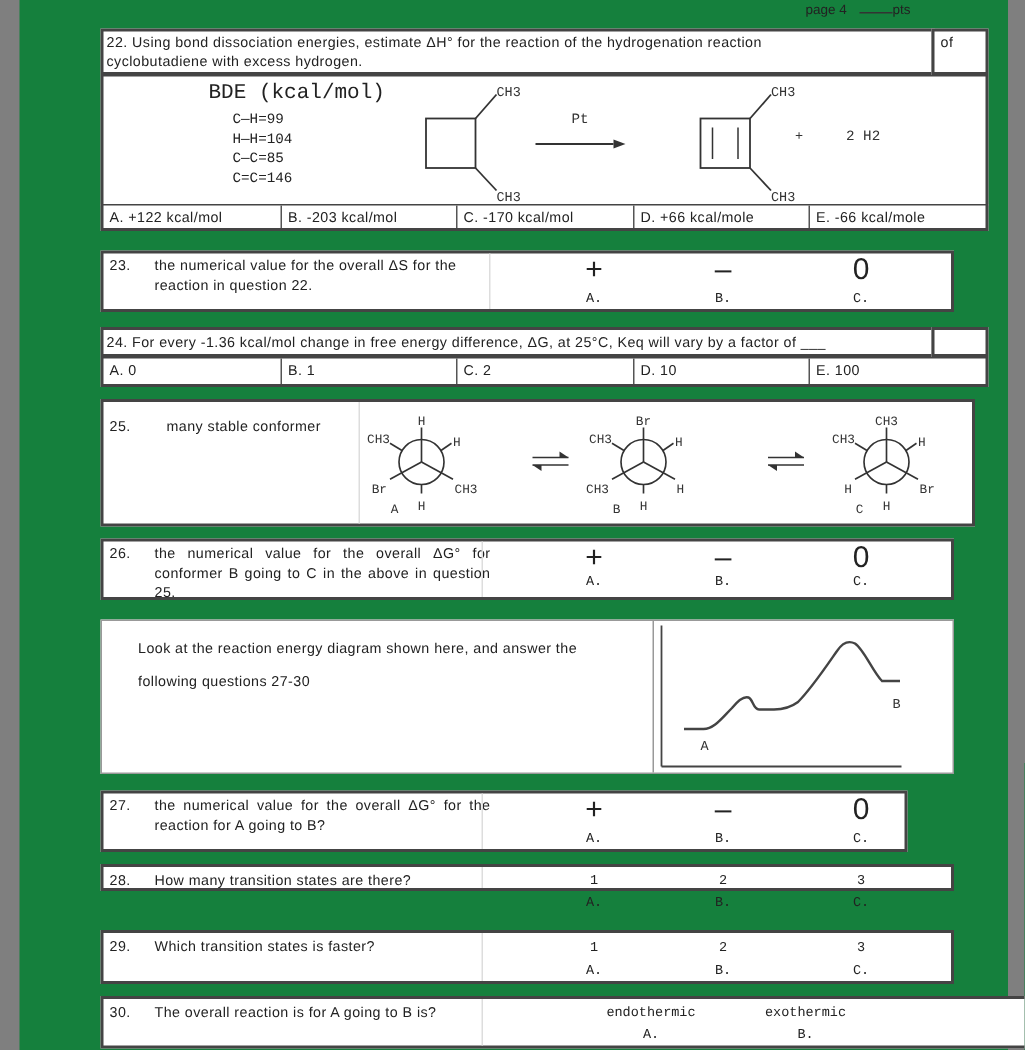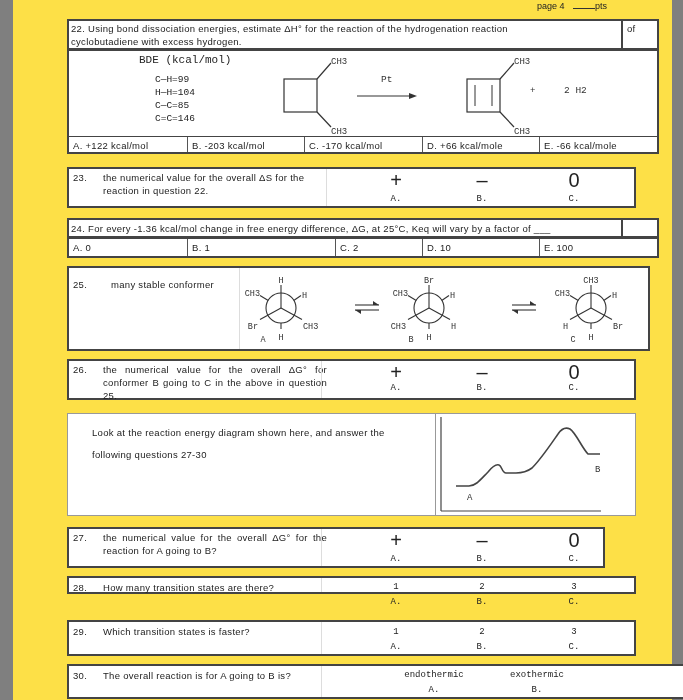--- a/index.html
+++ b/index.html
@@ -1,18 +1,18 @@
 <!DOCTYPE html>
 <html><head>
 <meta charset="utf-8">
 <style>
   html,body{margin:0;padding:0;}
   body{width:683px;height:700px;background:#7f7f7f;position:relative;overflow:hidden;
        font-family:"Liberation Sans",sans-serif;color:#222;}
-  .page{position:absolute;left:13px;top:0;width:659px;height:700px;background:#fde047;}
+  .page{position:absolute;left:13px;top:0;width:659px;height:700px;background:#15803d;}
   .abs{position:absolute;}
   .mono{font-family:"Liberation Mono",monospace;}
   .box{position:absolute;border:2px solid #444;box-sizing:border-box;background:#fff;}
   .thin{border-width:1px;}
   .q{font-size:9.5px;letter-spacing:0.3px;line-height:13px;}
   .cell{position:absolute;top:0;bottom:0;border-left:1px solid #555;box-sizing:border-box;
         font-size:9.5px;letter-spacing:0.3px;padding:3px 4px;}
   .sym{position:absolute;font-size:20px;text-align:center;width:40px;}
   .lab{position:absolute;font-family:"Liberation Mono",monospace;font-size:9px;text-align:center;width:40px;}
   .small{font-size:9px;}
@@ -32,21 +32,21 @@
     <div class="q abs" style="left:2px;top:1px;width:548px;text-align:justify;">
       <span>22.</span>
       <span>Using bond dissociation energies, estimate ΔH° for the reaction of the hydrogenation reaction</span><br>
       <span>cyclobutadiene with excess hydrogen.</span>
     </div>
   </div>
   <div class="box" style="left:608px;top:19px;width:38px;height:31px;">
     <span class="q abs" style="left:4px;top:1px;">of</span>
   </div>
   <div class="box thin" style="left:54px;top:50px;width:592px;height:87px;border-width:1px 2px;">
-    <div class="abs mono" style="left:70px;top:3px;font-size:11px;">BDE (kcal/mol)</div>
+    <div class="abs mono" style="left:70px;top:3px;font-size:14px;">BDE (kcal/mol)</div>
     <div class="abs mono" style="left:86px;top:22px;font-size:9.5px;line-height:13px;">
       <div>C—H=99</div>
       <div>H—H=104</div>
       <div>C—C=85</div>
       <div>C=C=146</div>
     </div>
     <svg class="abs" style="left:0;top:0;" width="590" height="85">
 
       <g>
         <rect x="215" y="28" width="33" height="33" fill="none" stroke="#333" stroke-width="1.2"></rect>
@@ -98,21 +98,21 @@
   <div class="box" style="left:54px;top:218px;width:556px;height:20px;">
     <div class="q abs" style="left:2px;top:2px;white-space:nowrap;">
       <span>24.</span>
       <span>For every -1.36 kcal/mol change in free energy difference, ΔG, at 25°C, Keq will vary by a factor of ___</span>
     </div>
   </div>
   <div class="box" style="left:608px;top:218px;width:38px;height:20px;"></div>
   <div class="box" style="left:54px;top:238px;width:592px;height:20px;border-width:1px 2px 2px 2px;">
     <div class="cell" style="left:0;width:118px;border-left:none;">A.  0</div>
     <div class="cell" style="left:118px;width:117px;">B.  1</div>
-    <div class="cell" style="left:235px;width:118px;margin-left:31px;">C.  2</div>
+    <div class="cell" style="left:235px;width:118px;">C.  2</div>
     <div class="cell" style="left:353px;width:117px;">D.  10</div>
     <div class="cell" style="left:470px;width:118px;">E.  100</div>
   </div>
 
   <div class="box" style="left:54px;top:266px;width:583px;height:85px;">
     <div class="q abs" style="left:4px;top:10px;">25.</div>
     <div class="q abs" style="left:42px;top:10px;">many stable conformer</div>
     <div class="abs" style="left:170px;top:0;bottom:0;border-left:1px solid #ddd;"></div>
     <svg class="abs" style="left:0;top:0;" width="580" height="82" id="newman">
         <circle cx="212" cy="40" r="15" fill="none" stroke="#333" stroke-width="1.1"></circle>

